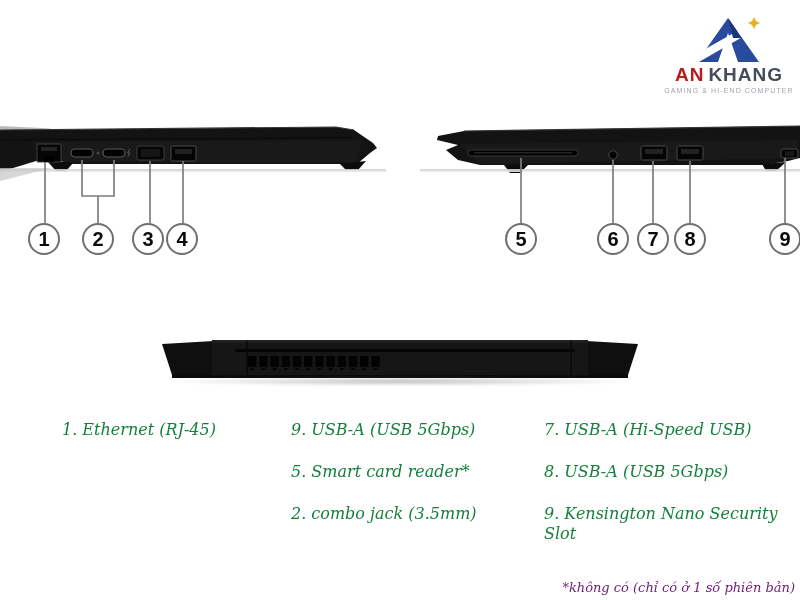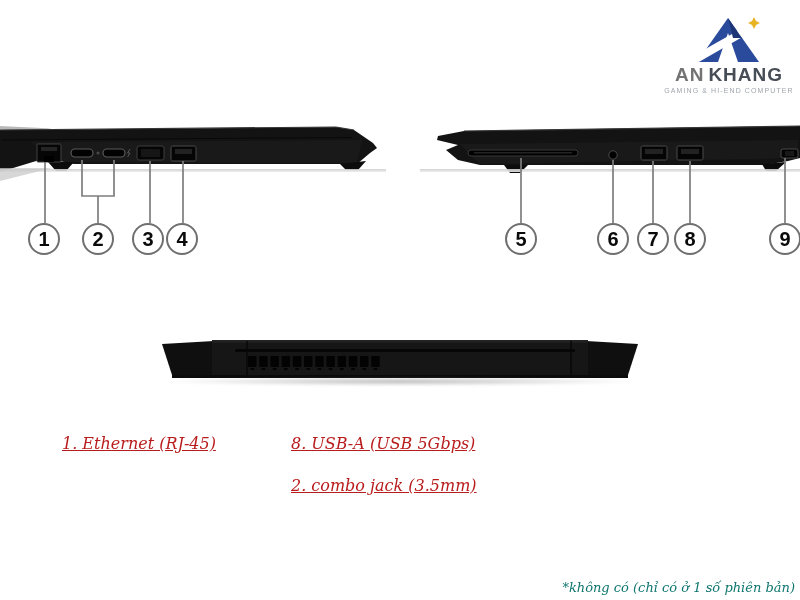--- a/index.html
+++ b/index.html
@@ -3,21 +3,21 @@
 <meta charset="utf-8">
 <style>
   html,body{margin:0;padding:0;background:#fff;}
   .stage{position:relative;width:800px;height:600px;background:#ffffff;overflow:hidden;
          font-family:"Liberation Sans",sans-serif;}
 
   
   .logo{position:absolute;left:650px;top:16px;width:158px;text-align:center;}
   .logo-mark{display:block;margin:0 auto;}
   .brand{font-size:19px;font-weight:bold;letter-spacing:1px;color:#474d57;line-height:20px;margin-top:1px;white-space:nowrap;}
-  .brand .primary{color:#737373;}
+  .brand .primary{color:#b91c1c;}
   .brand .secondary{margin-left:4px;}
   .tagline{font-size:7px;color:#9fa5ac;letter-spacing:1.1px;margin-top:2px;white-space:nowrap;}
 
   
   .laptop{position:absolute;}
   .laptop-left{left:0;top:118px;}
   .laptop-right{left:420px;top:118px;}
   .laptop-back{left:150px;top:334px;}
 
   .desk-line{position:absolute;height:3px;background:linear-gradient(to bottom,#cdcdcd,#ececec);opacity:.9;}
@@ -30,28 +30,28 @@
                filter:blur(1px);}
 
   
   .lines{position:absolute;left:0;top:0;width:800px;height:600px;pointer-events:none;}
   .callout{position:absolute;top:223px;width:32px;height:32px;box-sizing:border-box;
            border:2px solid #6f6f6f;border-radius:50%;background:#fff;
            display:flex;align-items:center;justify-content:center;
            font-size:20px;font-weight:bold;color:#0a0a0a;}
 
   
-  .legend-col{position:absolute;top:434px;font-family:"DejaVu Serif","Liberation Serif",serif;
-              font-style:italic;color:#b91c1c;text-decoration:underline;}
+  .legend-col{position:absolute;top:420px;font-family:"DejaVu Serif","Liberation Serif",serif;
+              font-style:italic;color:#15803d;}
   .col1{left:62px;width:222px;}
   .col2{left:291px;width:242px;}
   .col3{left:544px;width:238px;}
   .legend-item{font-size:16px;line-height:20px;margin-bottom:22px;}
   .footnote{position:absolute;right:5px;top:580px;font-family:"DejaVu Serif","Liberation Serif",serif;
-            font-style:italic;font-size:13px;color:#0f766e;}
+            font-style:italic;font-size:13px;color:#701a75;}
 </style>
 </head>
 <body>
 
 <div class="stage">
 
   <div class="logo">
     <svg class="logo-mark" width="66" height="48" viewBox="0 0 132 96">
       <polygon points="64,4 126,92 2,92" fill="#2a4a9c"></polygon>
       <polygon points="64,34 84,92 44,92" fill="#ffffff"></polygon>
@@ -171,19 +171,25 @@
   <div class="callout" style="left:505px">5</div>
   <div class="callout" style="left:597px">6</div>
   <div class="callout" style="left:637px">7</div>
   <div class="callout" style="left:674px">8</div>
   <div class="callout" style="left:769px">9</div>
 
   <div class="legend-col col1">
     <div class="legend-item">1. Ethernet (RJ-45)</div>
   </div>
   <div class="legend-col col2">
+    <div class="legend-item">9. USB-A (USB 5Gbps)</div>
+    <div class="legend-item">5. Smart card reader*</div>
+    <div class="legend-item">2. combo jack (3.5mm)</div>
+  </div>
+  <div class="legend-col col3">
+    <div class="legend-item">7. USB-A (Hi-Speed USB)</div>
     <div class="legend-item">8. USB-A (USB 5Gbps)</div>
-    <div class="legend-item">2. combo jack (3.5mm)</div>
+    <div class="legend-item">9. Kensington Nano Security Slot</div>
   </div>
 
   <div class="footnote">*không có (chỉ có ở 1 số phiên bản)</div>
 
 </div>
 
 </body></html>

